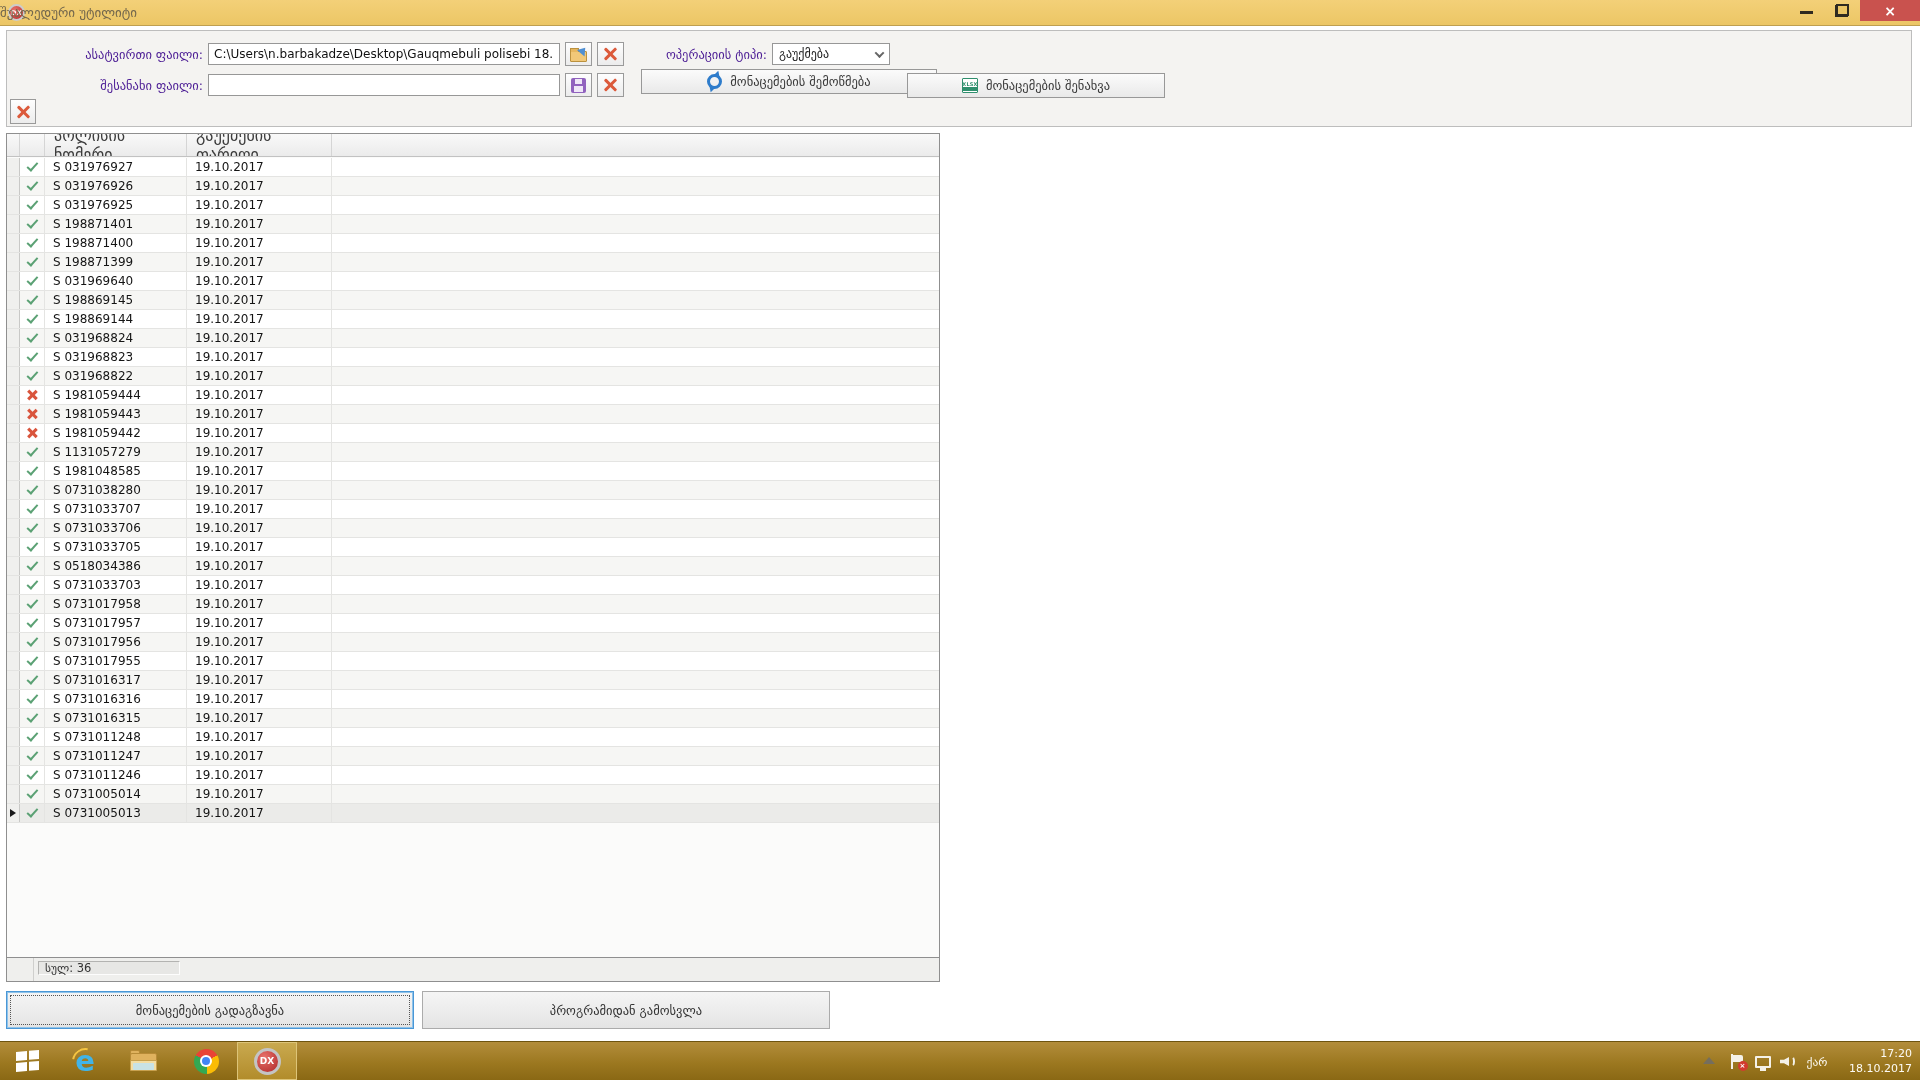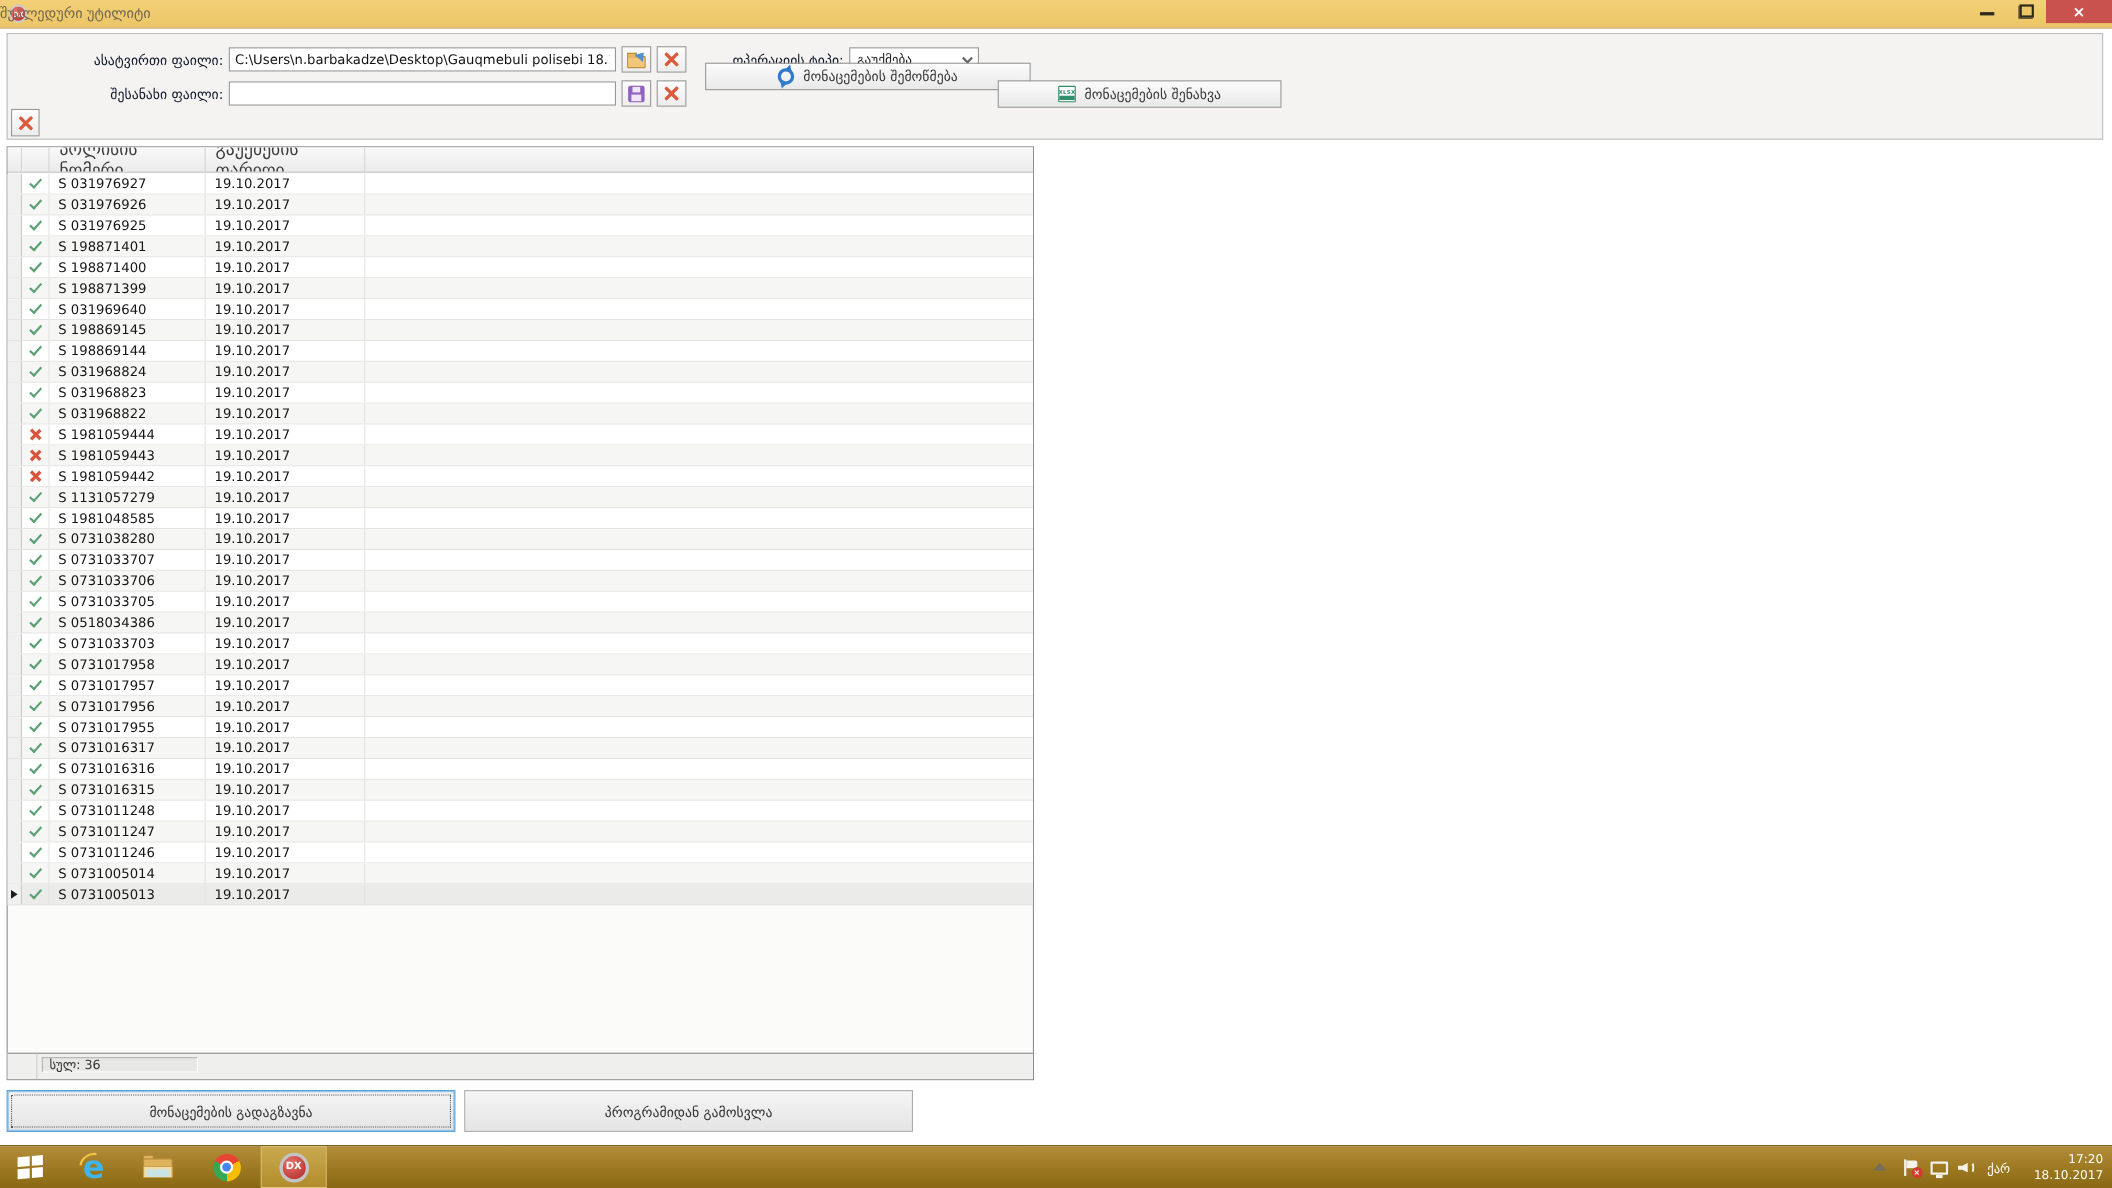--- a/index.html
+++ b/index.html
@@ -19,21 +19,21 @@
   .btn-min .bar{width:13px;height:3px;background:#2f2a20;margin-top:4px}
   .btn-max{left:1824px;width:36px}
   .restore{position:relative;width:12px;height:11px}
   .restore::before{content:"";position:absolute;right:0;top:0;width:9px;height:8px;border:2px solid #2f2a20}
   .restore::after{content:"";position:absolute;left:0;bottom:0;width:9px;height:8px;border:2px solid #2f2a20;background:#ecc665}
   .btn-close{left:1860px;width:60px;background:#c9524e;color:#fff;font-size:14px;font-weight:bold}
 
   
   .form-panel{position:absolute;left:6px;top:30px;width:1906px;height:97px;
     background:#f4f3f1;border:1px solid #bdbdbd}
-  .flabel{position:absolute;font-size:12.5px;color:#0f172a;text-align:right;white-space:nowrap}
+  .flabel{position:absolute;font-size:12.5px;color:#4c1d95;text-align:right;white-space:nowrap}
   .tinput{position:absolute;height:22px;border:1px solid #979797;background:#fff;
     font-size:12px;color:#111;padding:0 5px;font-family:"DejaVu Sans",sans-serif}
   .icon-btn{position:absolute;width:27px;height:24px;border:1px solid #9a9a9a;
     background:linear-gradient(#fefefe,#ececec);display:flex;align-items:center;justify-content:center;cursor:pointer}
   .combo{position:absolute;left:765px;top:12px;width:118px;height:22px;border:1px solid #979797;
     background:#fff;display:flex;align-items:center;padding:0 6px;font-size:12px;color:#222}
   .combo .chev{margin-left:auto;width:7px;height:7px;border-right:2px solid #666;
     border-bottom:2px solid #666;transform:rotate(45deg) translate(-1px,-1px)}
   .big-btn{position:absolute;height:25px;border:1px solid #989898;
     background:linear-gradient(#fbfbfb,#e9e9e9);display:flex;align-items:center;justify-content:center;
@@ -184,21 +184,21 @@
 
   <div class="flabel" style="left:0;top:47px;width:196px">შესანახი ფაილი:</div>
   <input class="tinput" style="left: 201px; top: 43px; width: 352px;" value="">
   <div class="icon-btn" style="left:558px;top:42px">
     <span class="save-icon"></span>
   </div>
   <div class="icon-btn" style="left:590px;top:42px">
     <span class="x-glyph"></span>
   </div>
 
-  <div class="big-btn" style="left:634px;top:26px;width:296px">
+  <div class="big-btn" style="left:634px;top:38px;width:296px">
     <span class="refresh-icon"></span>
     <span>მონაცემების შემოწმება</span>
   </div>
   <div class="big-btn" style="left:900px;top:42px;width:258px">
     <span class="xlsx-icon">
       <span class="txt">XLSX</span>
       <span class="bar"></span>
     </span>
     <span>მონაცემების შენახვა</span>
   </div>

